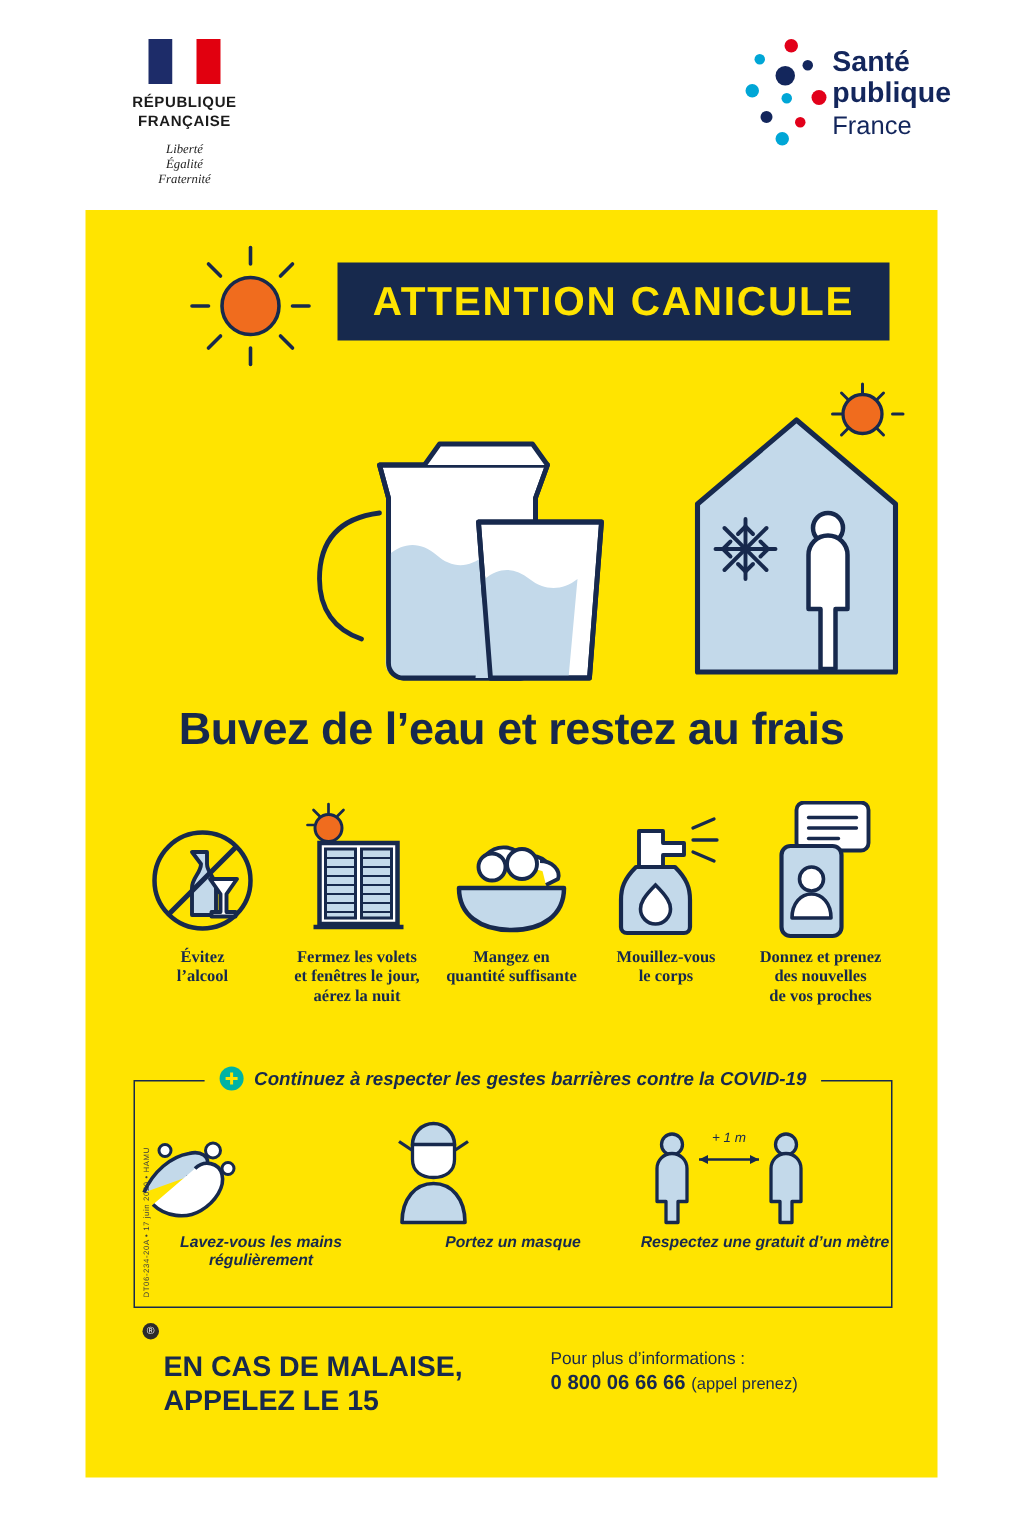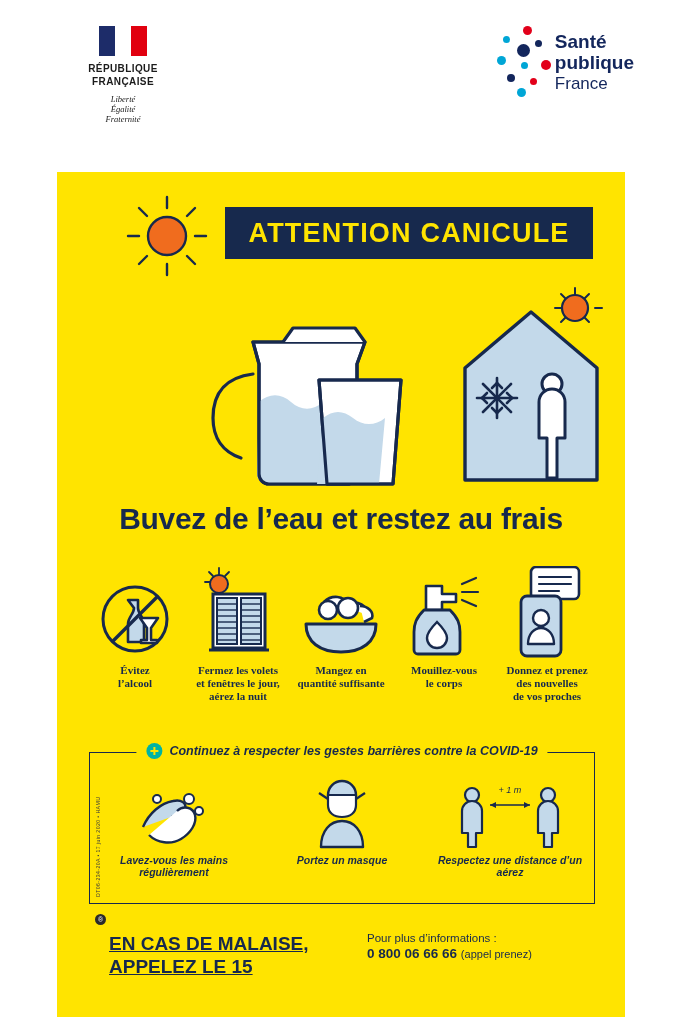--- a/index.html
+++ b/index.html
@@ -85,21 +85,20 @@
   }
 
   
   .poster {
     position: absolute;
     left: 57px;
     top: 140px;
     width: 568px;
     height: 845px;
     background: #ffe400;
-    margin-top: 32px;
   }
 
   .sun-big {
     position: absolute;
     left: 68px;
     top: 22px;
     width: 84px;
     height: 84px;
   }
 
@@ -211,39 +210,37 @@
     position: absolute;
     top: 22px; left: 0; right: 0;
     display: flex;
     justify-content: space-around;
   }
   .covid-items .item { width: 190px; text-align: center; }
   .covid-items .art {
     height: 74px;
     display: flex;
     align-items: flex-end;
-    justify-content: center;
   }
   .covid-items .cap {
     margin-top: 5px;
     font-size: 10.5px;
     font-weight: bold;
     color: #17294d;
   }
 
   
   .footer-left {
     position: absolute;
     left: 52px;
     top: 760px;
     font-size: 19px;
     font-weight: bold;
     line-height: 23px;
     color: #17294d;
-    text-decoration: underline;
   }
   .footer-right {
     position: absolute;
     left: 310px;
     top: 758px;
     font-size: 11.5px;
     line-height: 16px;
     color: #17294d;
   }
   .footer-right .phone {
@@ -556,21 +553,21 @@
               <path d="M80 26 l-6 -3 v6 z" fill="#17294d" stroke="none"></path>
             </g>
             <g fill="#c3d9ea" stroke="#17294d" stroke-width="2.2">
               <circle cx="22" cy="16" r="7"></circle>
               <path d="M12 32 a10 10 0 0 1 20 0 v22 h-6 v14 h-8 v-14 h-6 z" stroke-linejoin="round"></path>
               <circle cx="98" cy="16" r="7"></circle>
               <path d="M88 32 a10 10 0 0 1 20 0 v22 h-6 v14 h-8 v-14 h-6 z" stroke-linejoin="round"></path>
             </g>
           </svg>
         </div>
-        <div class="cap">Respectez une distance d’un aérez</div>
+        <div class="cap">Respectez une gratuit d’un mètre</div>
       </div>
     </div>
   </div>
 
   <div class="footer-left">
     <span>EN CAS DE MALAISE,</span><br>
     <span>APPELEZ LE 15</span>
   </div>
 
   <div class="footer-right">

